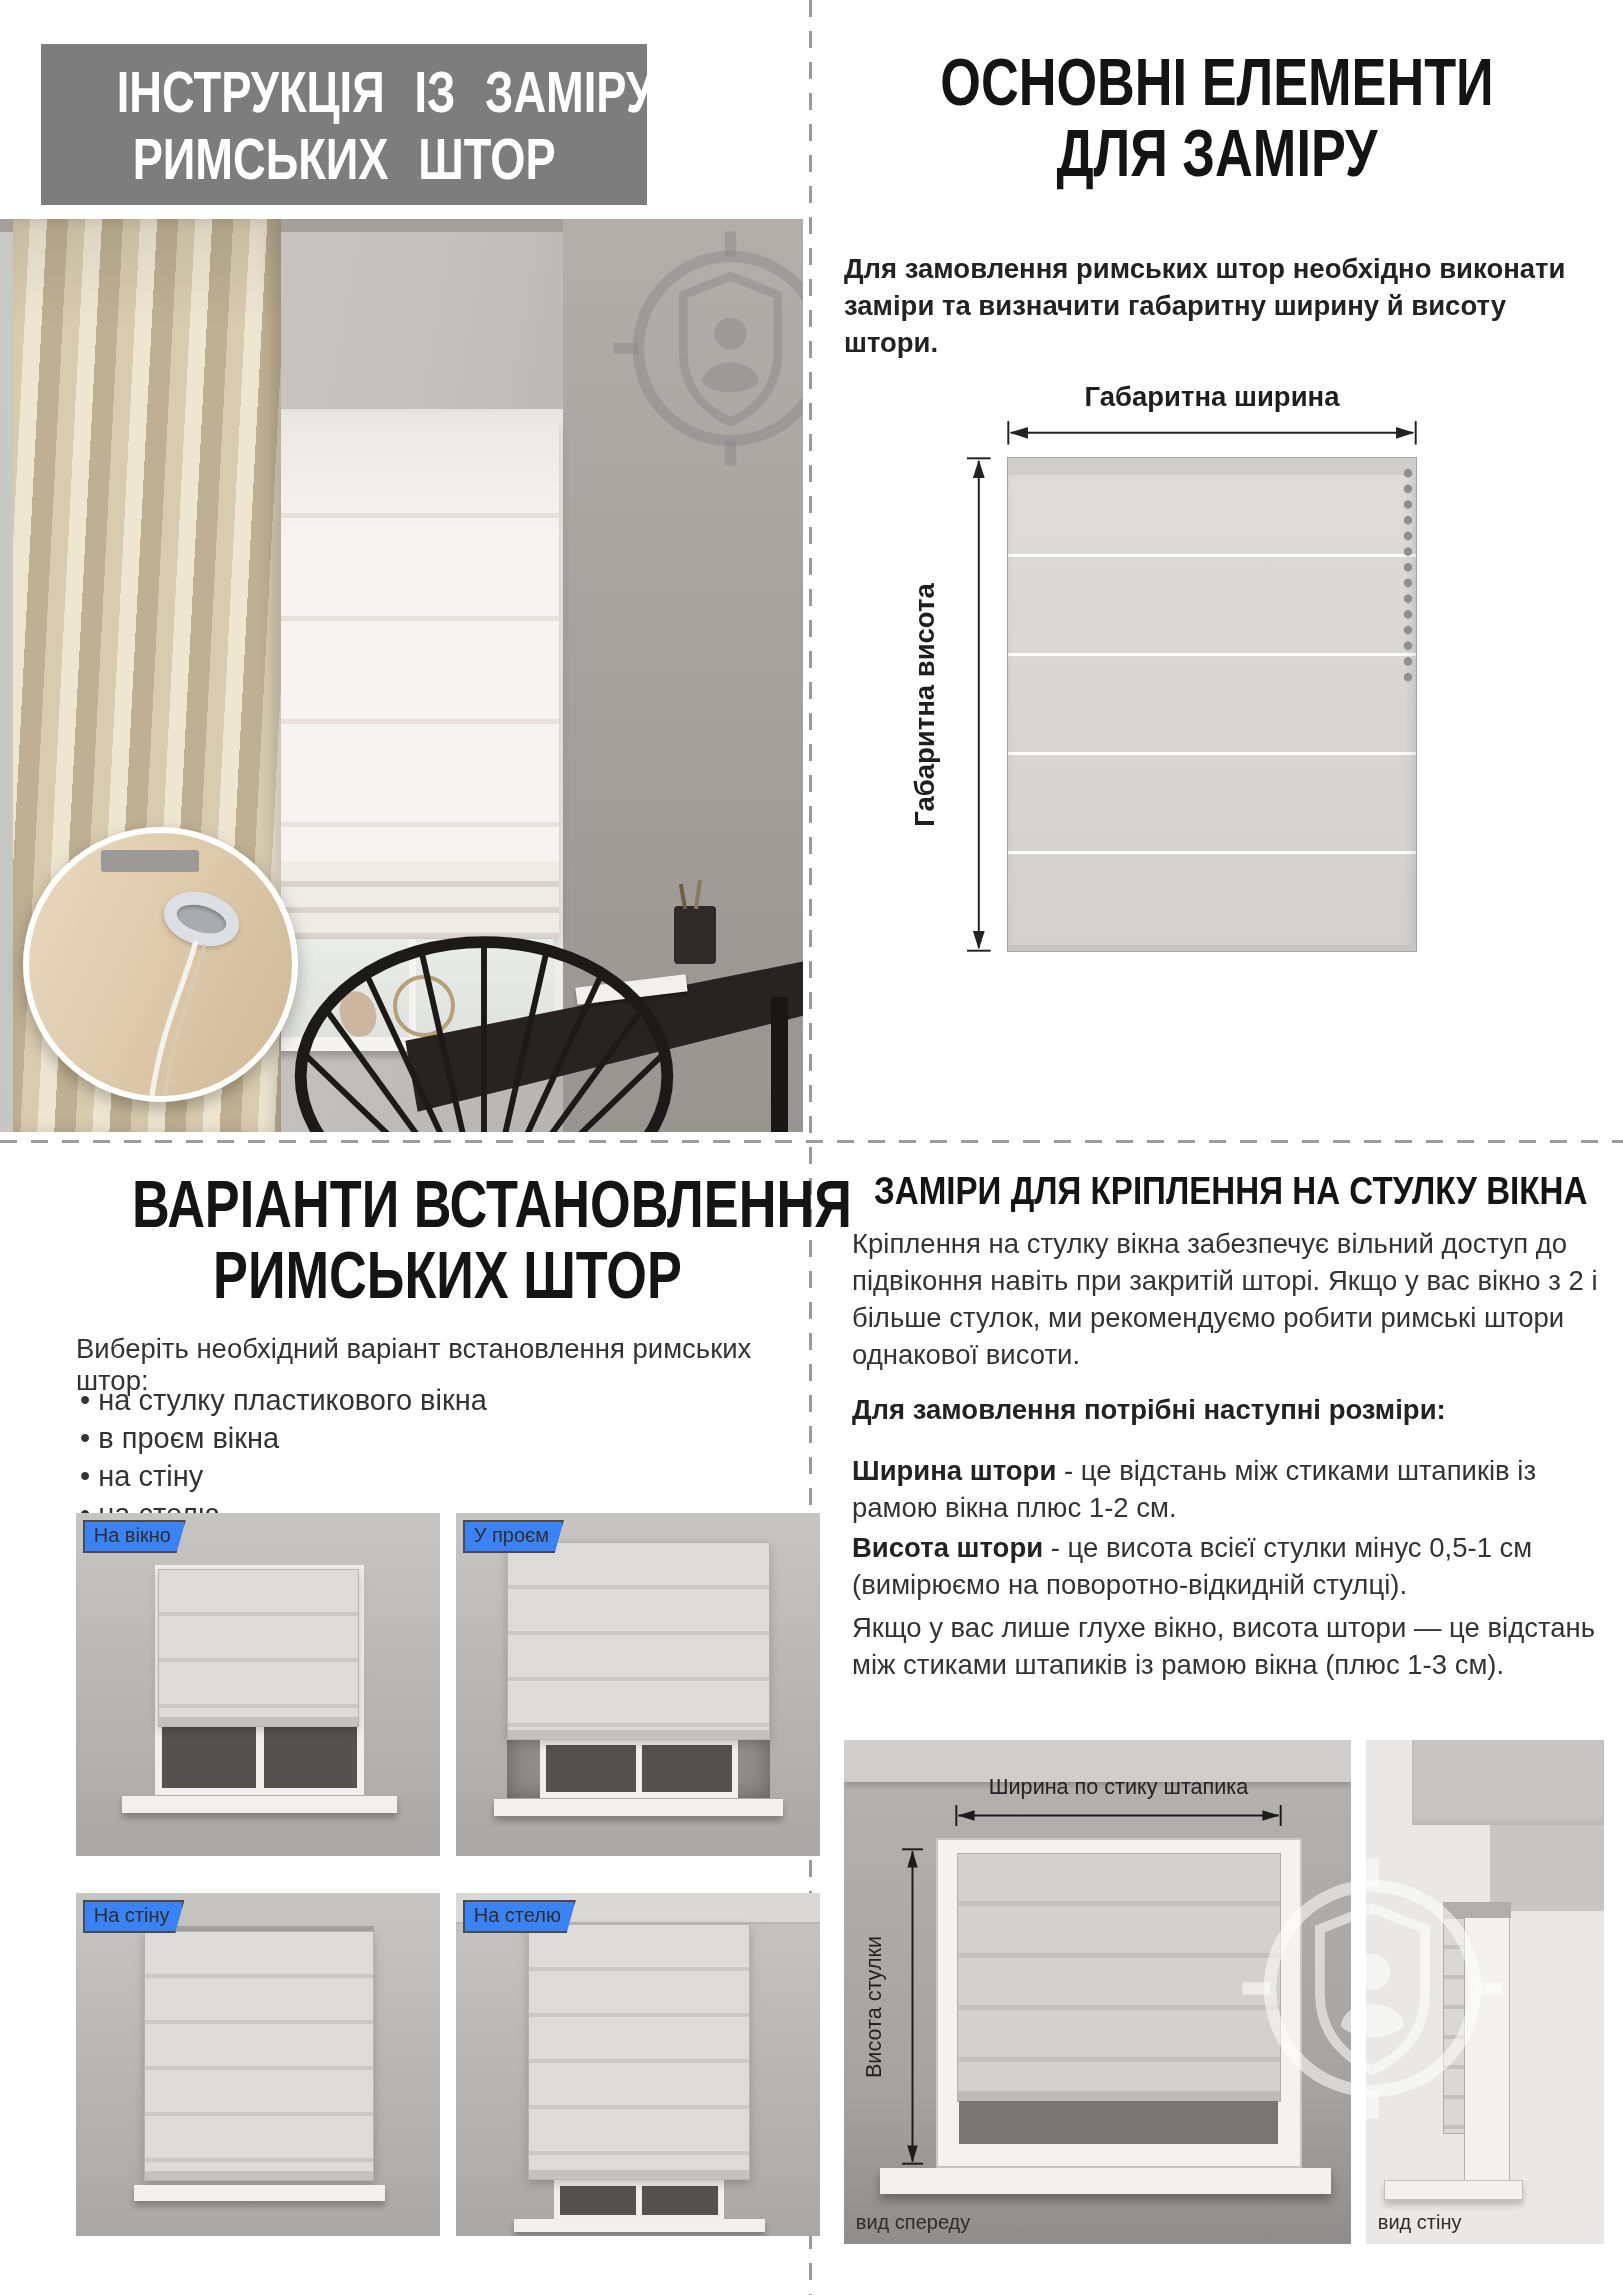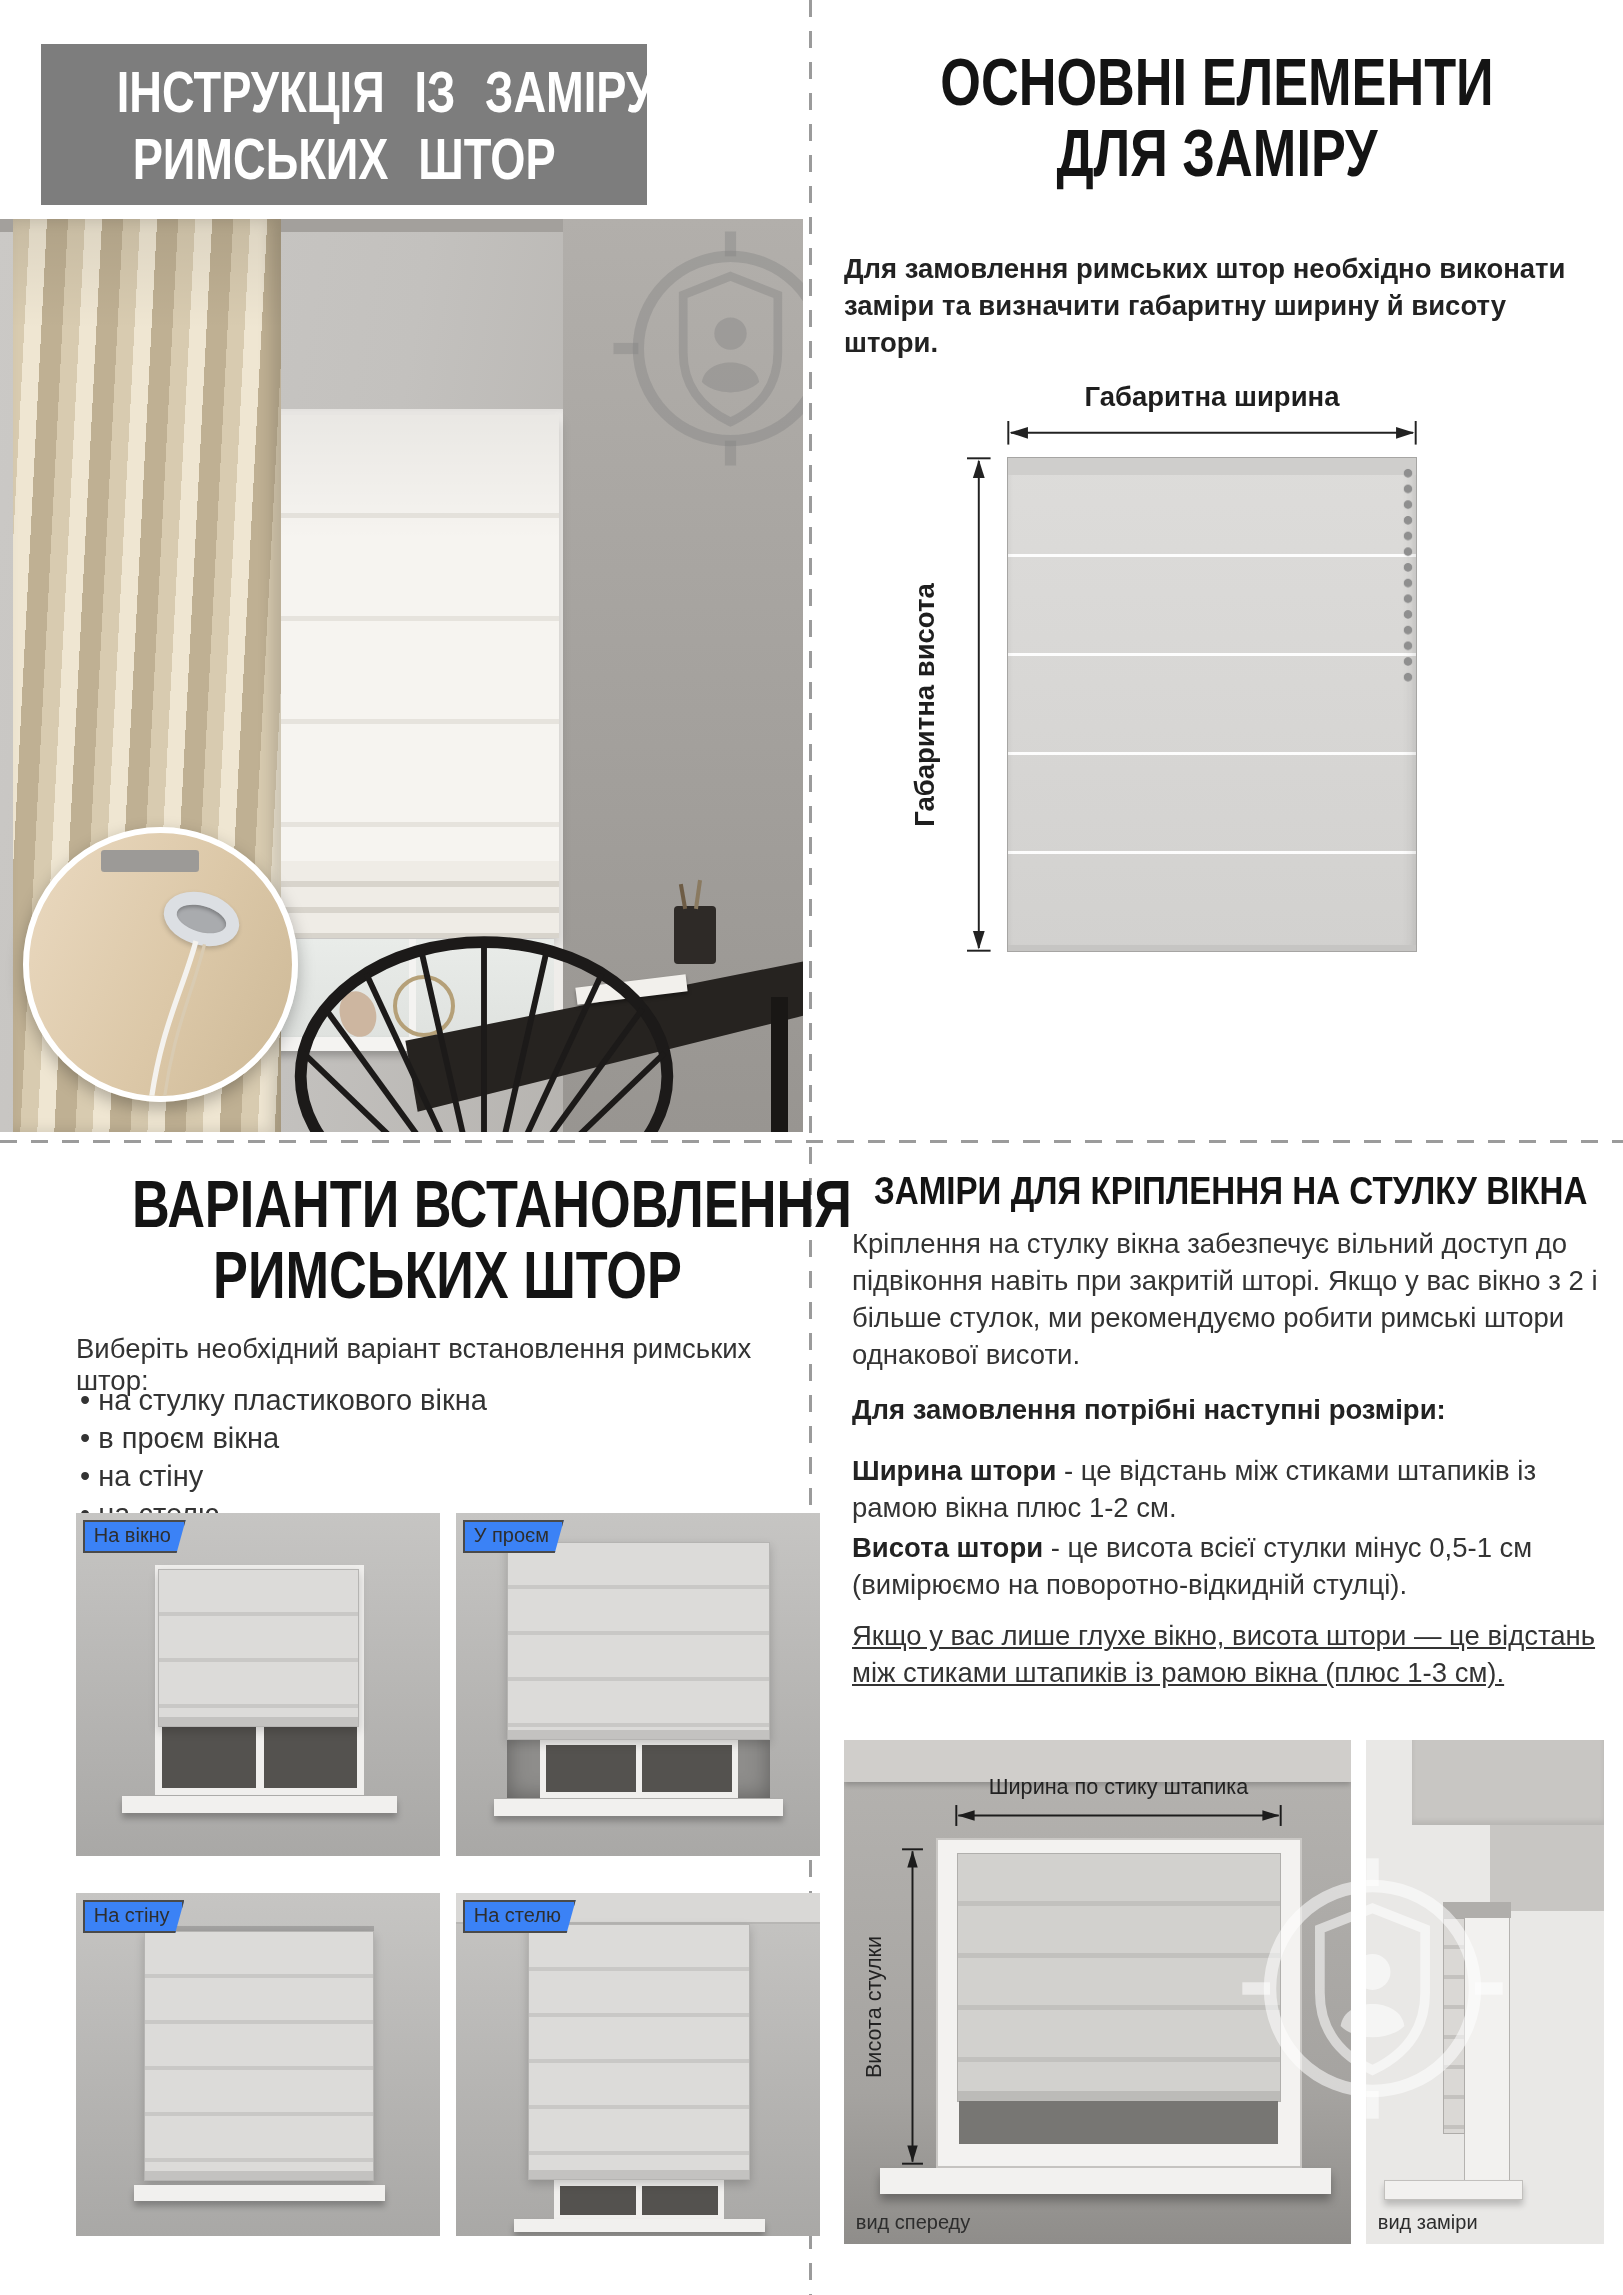--- a/index.html
+++ b/index.html
@@ -171,21 +171,21 @@
 
   
   .br-title { position:absolute; left:0; top:26px; width:100%; text-align:center;
     font-weight:bold; color:#141414; font-size:39px; }
   .br-text { position:absolute; left:41px; top:82px; width:751px; font-size:27.5px;
     line-height:37px; color:#333; }
   .br-text .bold { font-weight:bold; color:#222; }
   .br-heading { margin-top:18px; font-weight:bold; color:#222; }
   .br-def1 { margin-top:23.6px; }
   .br-def2 { margin-top:3.9px; }
-  .br-p3 { margin-top:14px;text-decoration:underline; }
+  .br-p3 { margin-top:6px; }
 
   .frontview { position:absolute; left:33px; top:597px; width:507px; height:504px; overflow:hidden;
     background:linear-gradient(180deg,#b5b3b0 0%, #a5a3a0 70%, #8f8d8a 100%); }
   .fv-ceiling { position:absolute; left:0; top:0; width:100%; height:42px; background:#d0cecb;
     box-shadow:0 3.3px 5.2px rgba(0,0,0,0.2); }
   .fv-window { position:absolute; left:92px; top:98px; width:366px; height:330px;
     background:#f3f2f0; border:2.6px solid #c9c7c4; }
   .fv-blind { position:absolute; left:113px; top:113px; width:324px; height:249px;
     background:
       repeating-linear-gradient(180deg, #d2d1ce 0 47px, #c2c1be 47px 52px),
@@ -440,20 +440,20 @@
     <figcaption class="fv-caption">вид спереду</figcaption>
   </figure>
 
   <figure class="sideview">
     <div class="sv-blockA"></div>
     <div class="sv-blockB"></div>
     <div class="sv-frame"></div>
     <div class="sv-bracket"></div>
     <div class="sv-blind"></div>
     <div class="sv-sill"></div>
-    <figcaption class="sv-caption">вид заміри</figcaption>
+    <figcaption class="sv-caption">вид стіну</figcaption>
   </figure>
 
   <svg class="watermark wm-br" viewBox="0 0 424 424" width="277" height="277">
     <use href="#wm-logo"></use>
   </svg>
 </section>
 
 
 </body></html>

